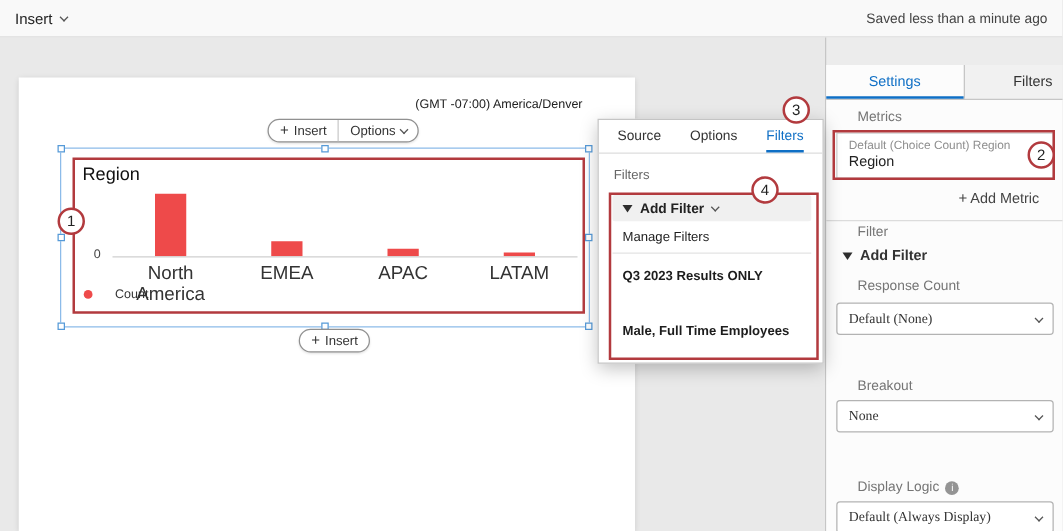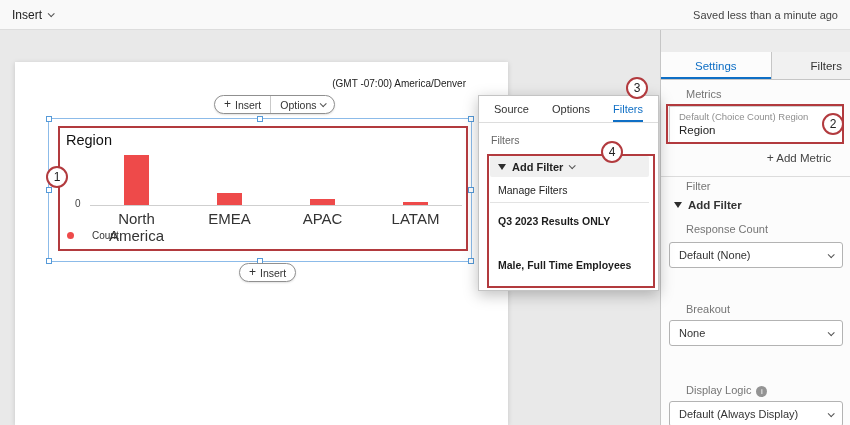--- a/index.html
+++ b/index.html
@@ -90,21 +90,21 @@
     background:#fff; border:1px solid #cfcfcf; padding:4px 9px; cursor:pointer; }
   .metric-sub{ font-size:9.5px; color:#8e8e8e; white-space:nowrap; }
   .metric-title{ font-size:11.5px; color:#222; margin-top:2px; }
   .add-metric{ position:absolute; left:0; top:122px; width:100%; text-align:center;
     font-size:11.5px; color:#444; cursor:pointer;margin-left:28px; }
   .side-divider{ position:absolute; left:0; top:146px; width:100%; height:1px; background:#dcdcdc; }
   .add-filter-link{ position:absolute; left:13px; top:169px; display:flex; align-items:center;
     gap:6px; font-size:11.5px; font-weight:700; color:#333; cursor:pointer; }
   .dd{ position:absolute; left:8px; width:174px; height:26px; background:#fff;
     border:1px solid #b3b3b3; border-radius:3px; display:flex; align-items:center;
-    justify-content:space-between; padding:0 9px; font-size:11px; color:#333; cursor:pointer; }
+    justify-content:space-between; padding:0 9px; font-size:11px; color:#333; cursor:pointer;font-family:Liberation Serif, serif; }
   .dd-response{ top:212px; } .dd-breakout{ top:290px; } .dd-display{ top:371px; }
   .info-icon{ display:inline-flex; align-items:center; justify-content:center;
     width:11px; height:11px; border-radius:50%; background:#949494; color:#fff;
     font-size:8px; margin-left:5px; }
 
   
   .annot-rect{ position:absolute; border:2px solid var(--annot); z-index:30; pointer-events:none; }
   .ar-chart{ left:58px; top:126px; width:410px; height:125px; }
   .ar-metric{ left:666px; top:104px; width:178px; height:40px; }
   .ar-menu{ left:487px; top:154px; width:168px; height:134px; }

